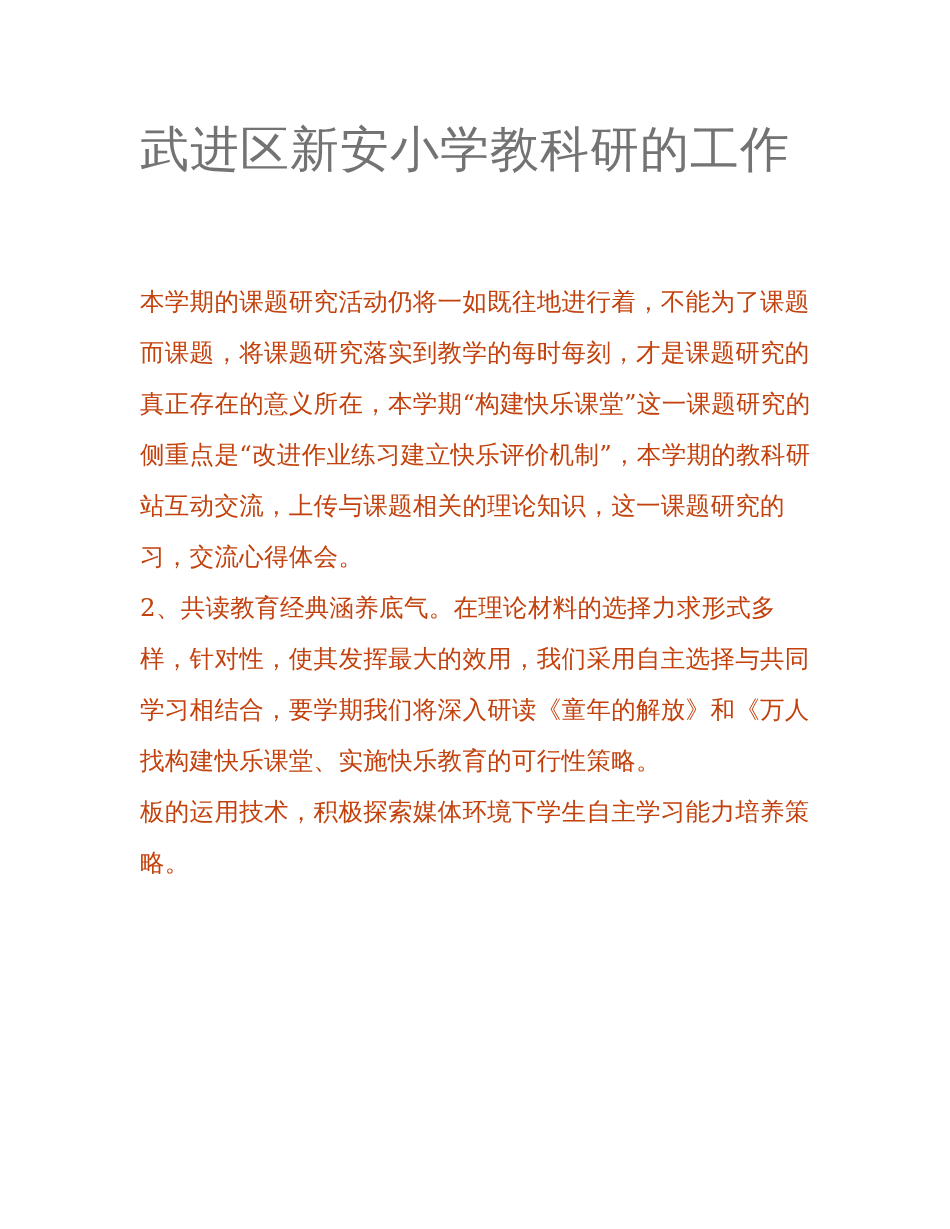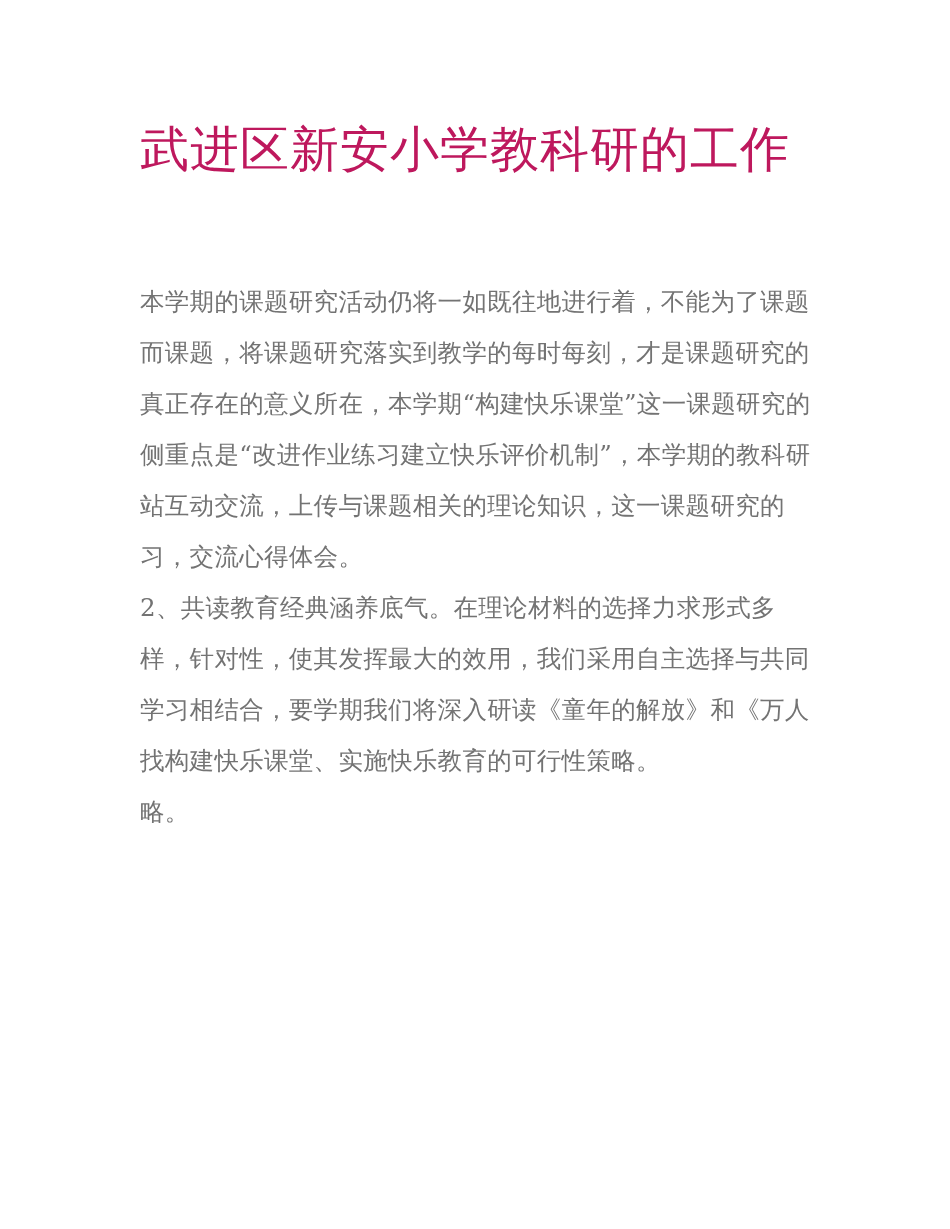--- a/index.html
+++ b/index.html
@@ -26,40 +26,40 @@
     .title {
       position: absolute;
       left: 140px;
       top: 113px;
       width: 700px;
       margin: 0;
       font-weight: normal;
       font-size: 49px;
       line-height: 73px;
       letter-spacing: 1px;
-      color: #be185d;
+      color: #737373;
     }
     .title .tline {
       display: block;
       white-space: nowrap;
     }
     .body-text {
       position: absolute;
       left: 140px;
       top: 282px;
       width: 700px;
     }
     .line {
       display: block;
       white-space: nowrap;
       font-size: 24.5px;
       height: 51px;
       line-height: 40px;
       letter-spacing: 0.3px;
-      color: #737373;
+      color: #c2410c;
     }
   </style>
 </head>
 <body>
 
 <div class="page">
 
   <h1 class="title">
     <span class="tline">武进区新安小学教科研的工作</span>
   </h1>
@@ -79,17 +79,18 @@
     </div>
 
     <div>
       <span class="line">2、共读教育经典涵养底气。在理论材料的选择力求形式多</span>
       <span class="line">样，针对性，使其发挥最大的效用，我们采用自主选择与共同</span>
       <span class="line">学习相结合，要学期我们将深入研读《童年的解放》和《万人</span>
       <span class="line">找构建快乐课堂、实施快乐教育的可行性策略。</span>
     </div>
 
     <div>
+      <span class="line">板的运用技术，积极探索媒体环境下学生自主学习能力培养策</span>
       <span class="line">略。</span>
     </div>
 
   </div>
 </div>
 
 </body></html>

